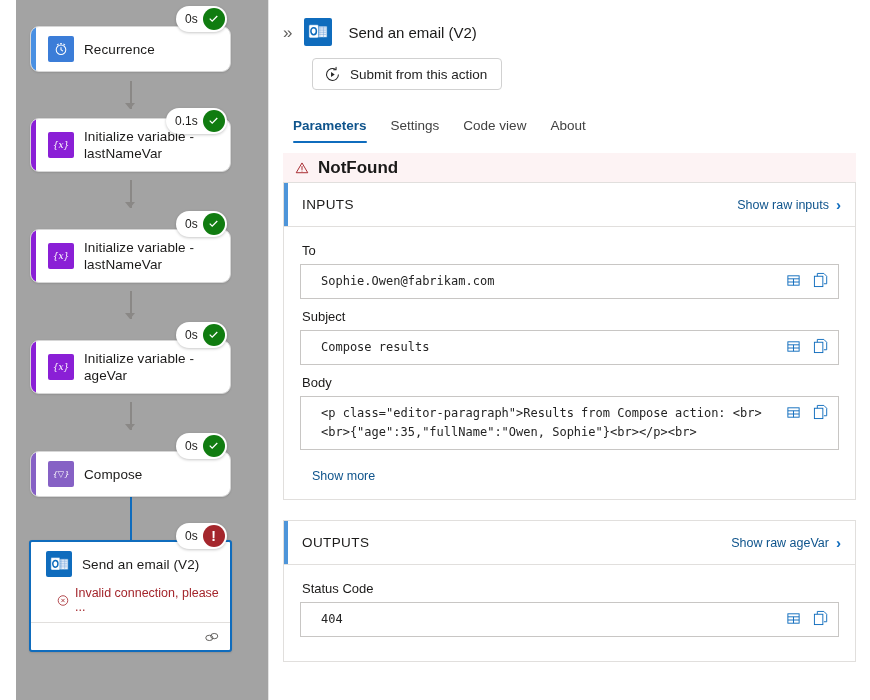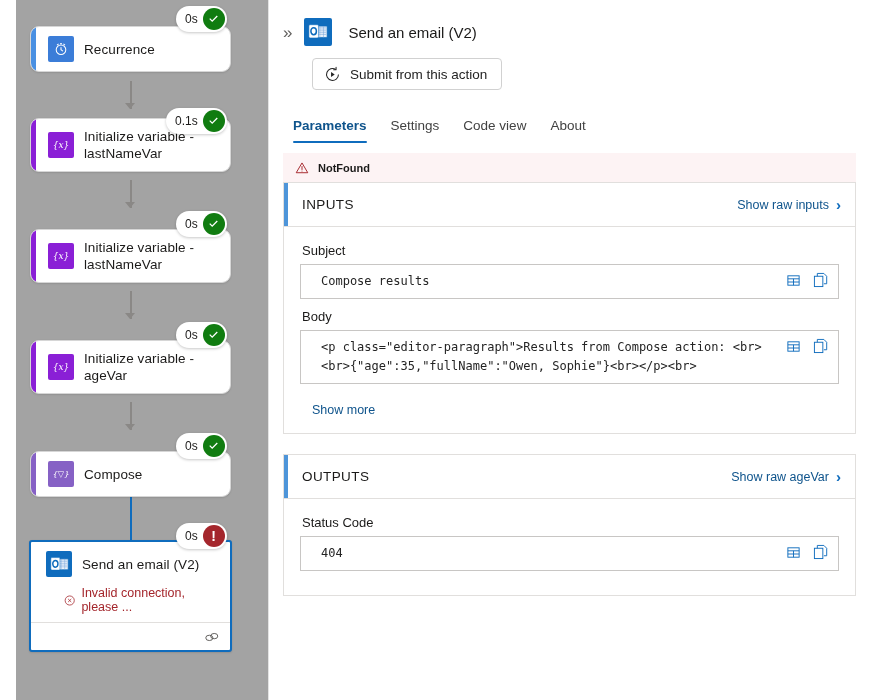--- a/index.html
+++ b/index.html
@@ -105,21 +105,21 @@
   .node.selected {
     border: 2px solid #0f6cbd;
     border-radius: 3px;
     flex-direction: column;
     left: 13px;
     width: 203px;
   }
   .node.selected .toprow { display: flex; align-items: stretch; width: 100%; }
   .node.selected .errtext {
     display: flex; align-items: center; gap: 6px;
-    padding: 0 10px 8px 33px;
+    padding: 0 10px 8px 26px;
     font-size: 12.5px;
     color: #a4262c;
   }
   .node.selected .footer {
     border-top: 1px solid #e1dfdd;
     width: 100%;
     height: 28px;
     display: flex; align-items: center; justify-content: flex-end;
     padding-right: 10px;
   }
@@ -186,21 +186,21 @@
     border-radius: 2px;
   }
 
   .scroll-area { padding: 10px 14px 0 14px; }
 
   .error-banner {
     background: #fdf3f4;
     display: flex; align-items: center; gap: 9px;
     height: 29px;
     padding: 0 12px;
-    font-size: 11px;
+    font-size: 17px;
     font-weight: bold;
     color: #1b1a19;
   }
   .warn-tri { color: #a4262c; display: flex; }
 
   .card {
     border: 1px solid #e1dfdd;
     background: #ffffff;
     margin-bottom: 20px;
   }
@@ -480,20 +480,40 @@
       <div class="card">
         <div class="card-head">
           <span class="card-title">INPUTS</span>
           <span class="show-raw">
             <span>Show raw inputs</span>
             <span class="chev">›</span>
           </span>
         </div>
         <div class="card-body">
 
+          <div class="field">
+            <div class="field-label">To</div>
+            <div class="field-box">
+              <span class="field-val">Sophie.Owen@fabrikam.com</span>
+              <span class="field-actions">
+                <span class="icon-btn">
+                  <svg width="15" height="15" viewBox="0 0 16 16" fill="none" stroke="#0f6cbd" stroke-width="1">
+                      <rect x="2" y="3" width="12" height="10"></rect>
+                      <path d="M2 6.2h12M8 6.2V13M2 9.6h12"></path>
+                    </svg>
+                </span>
+                <span class="icon-btn">
+                  <svg width="15" height="16" viewBox="0 0 16 17" fill="none" stroke="#0f6cbd" stroke-width="1">
+                      <rect x="1.5" y="4.5" width="9" height="11"></rect>
+                      <path d="M4.6 4.5V1.5h7l3 3v8h-3"></path>
+                    </svg>
+                </span>
+              </span>
+            </div>
+          </div>
 
           <div class="field">
             <div class="field-label">Subject</div>
             <div class="field-box">
               <span class="field-val">Compose results</span>
               <span class="field-actions">
                 <span class="icon-btn">
                   <svg width="15" height="15" viewBox="0 0 16 16" fill="none" stroke="#0f6cbd" stroke-width="1">
                       <rect x="2" y="3" width="12" height="10"></rect>
                       <path d="M2 6.2h12M8 6.2V13M2 9.6h12"></path>

